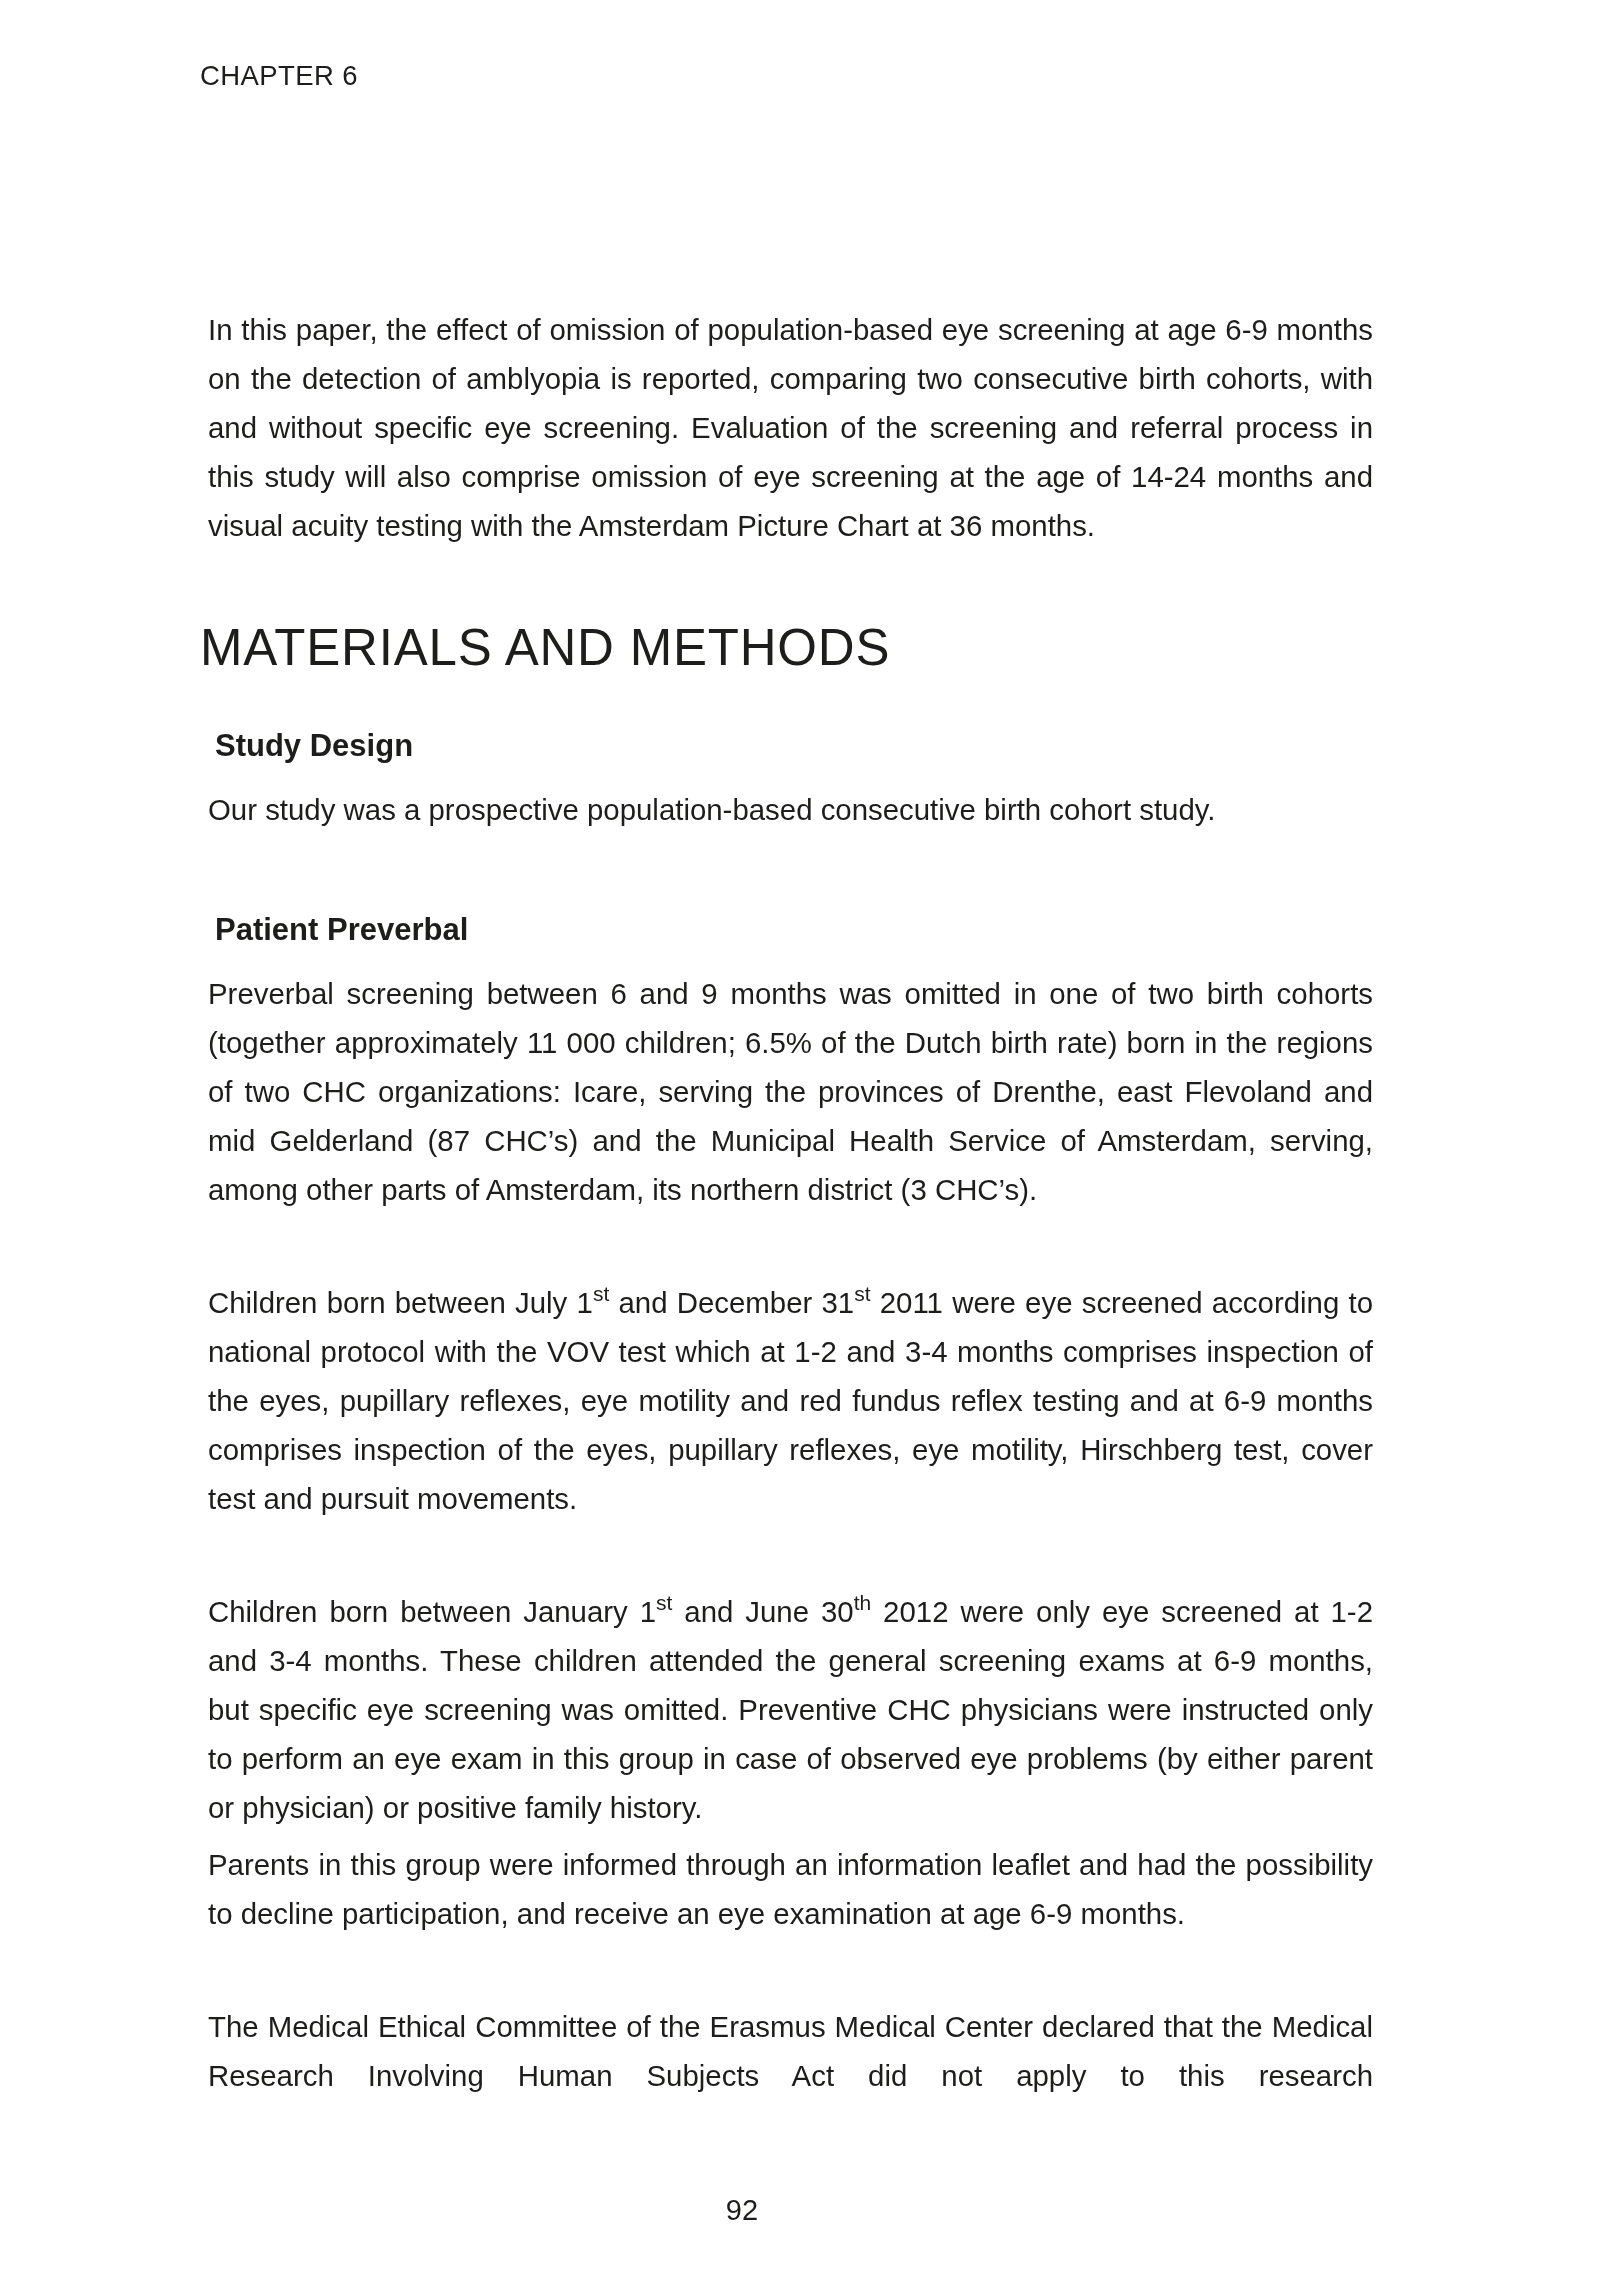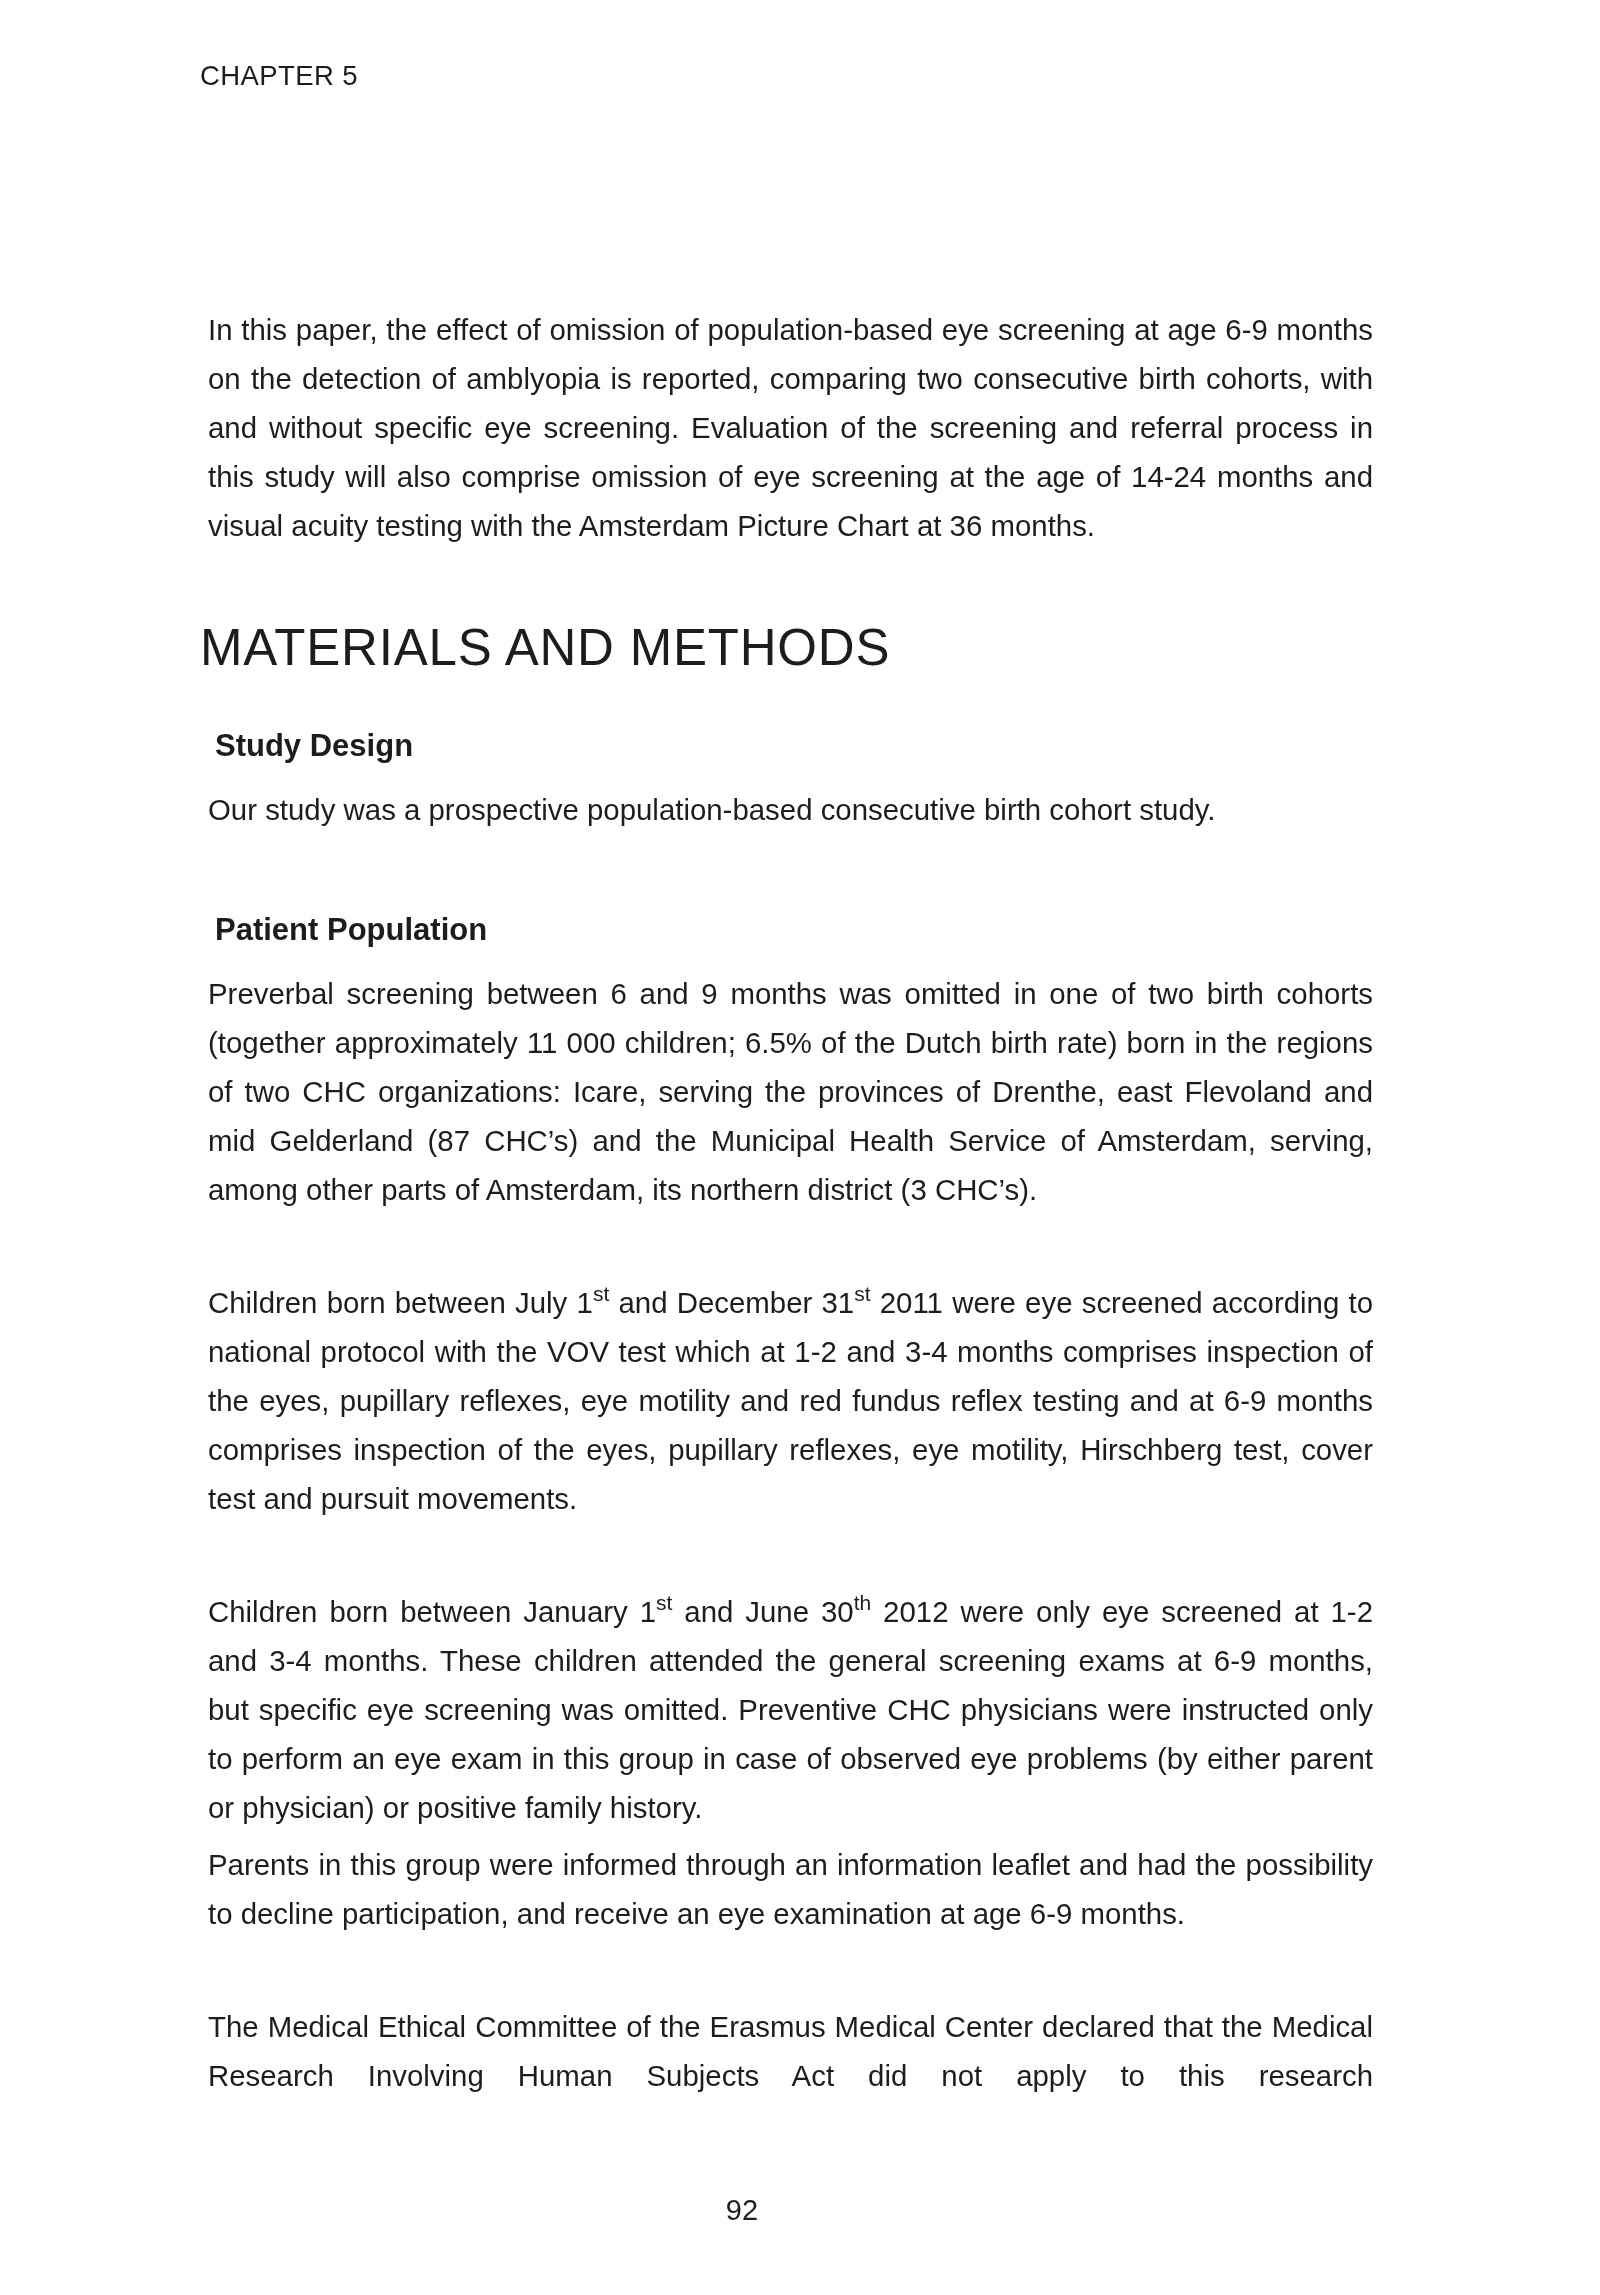--- a/index.html
+++ b/index.html
@@ -11,34 +11,34 @@
   .h1 { font-size: 51px; font-weight: 300; letter-spacing: 0.8px; margin: 0; line-height: 76px; }
   .h2 { font-size: 31px; margin: 15px; line-height: 49px; }
   .u { text-decoration: underline; text-underline-offset: 4.6px; text-decoration-thickness: 2.3px; }
   .i { font-style: italic; }
   sup { font-size: 21px; line-height: 0; vertical-align: 12.2px; }
   .page-number { position: absolute; left: 0; width: 1484px; top: 2194px; text-align: center; font-size: 29px; }
 </style>
 </head>
 <body>
 
-<div class="running-head">CHAPTER 5</div>
+<div class="running-head">CHAPTER 6</div>
 
 <div class="content">
   <p>In this paper, the effect of omission of population-based eye screening at age 6-9 months on the detection of amblyopia is reported, comparing two consecutive birth cohorts, with and without specific eye screening. Evaluation of the screening and referral process in this study will also comprise omission of eye screening at the age of 14-24 months and visual acuity testing with the Amsterdam Picture Chart at 36 months.</p>
 
   <div style="height:52px"></div>
   <h1 class="h1">MATERIALS AND METHODS</h1>
 
   <div style="height:20px"></div>
   <h2 class="h2">Study Design</h2>
   <p>Our study was a prospective population-based consecutive birth cohort study.</p>
 
   <div style="height:48px"></div>
-  <h2 class="h2">Patient Population</h2>
+  <h2 class="h2">Patient Preverbal</h2>
   <p>Preverbal screening between 6 and 9 months was omitted in one of two birth cohorts (together approximately 11 000 children; 6.5% of the Dutch birth rate) born in the regions of two CHC organizations: Icare, serving the provinces of Drenthe, east Flevoland and mid Gelderland (87 CHC’s) and the Municipal Health Service of Amsterdam, serving, among other parts of Amsterdam, its northern district (3 CHC’s).</p>
 
   <div style="height:48px"></div>
   <p><span>Children born between July 1</span><sup>st</sup><span> and December 31</span><sup>st</sup><span> 2011 were eye screened according to national protocol with the VOV test which at 1-2 and 3-4 months comprises inspection of the eyes, pupillary reflexes, eye motility and red fundus reflex testing and at 6-9 months comprises inspection of the eyes, pupillary reflexes, eye motility, Hirschberg test, cover test and pursuit movements.</span></p>
 
   <div style="height:48px"></div>
   <p><span>Children born between January 1</span><sup>st</sup><span> and June 30</span><sup>th</sup><span> 2012 were only eye screened at 1-2 and 3-4 months. These children attended the general screening exams at 6-9 months, but specific eye screening was omitted. Preventive CHC physicians were instructed only to perform an eye exam in this group in case of observed eye problems (by either parent or physician) or positive family history.</span></p>
   <p>Parents in this group were informed through an information leaflet and had the possibility to decline participation, and receive an eye examination at age 6-9 months.</p>
 
   <div style="height:48px"></div>

